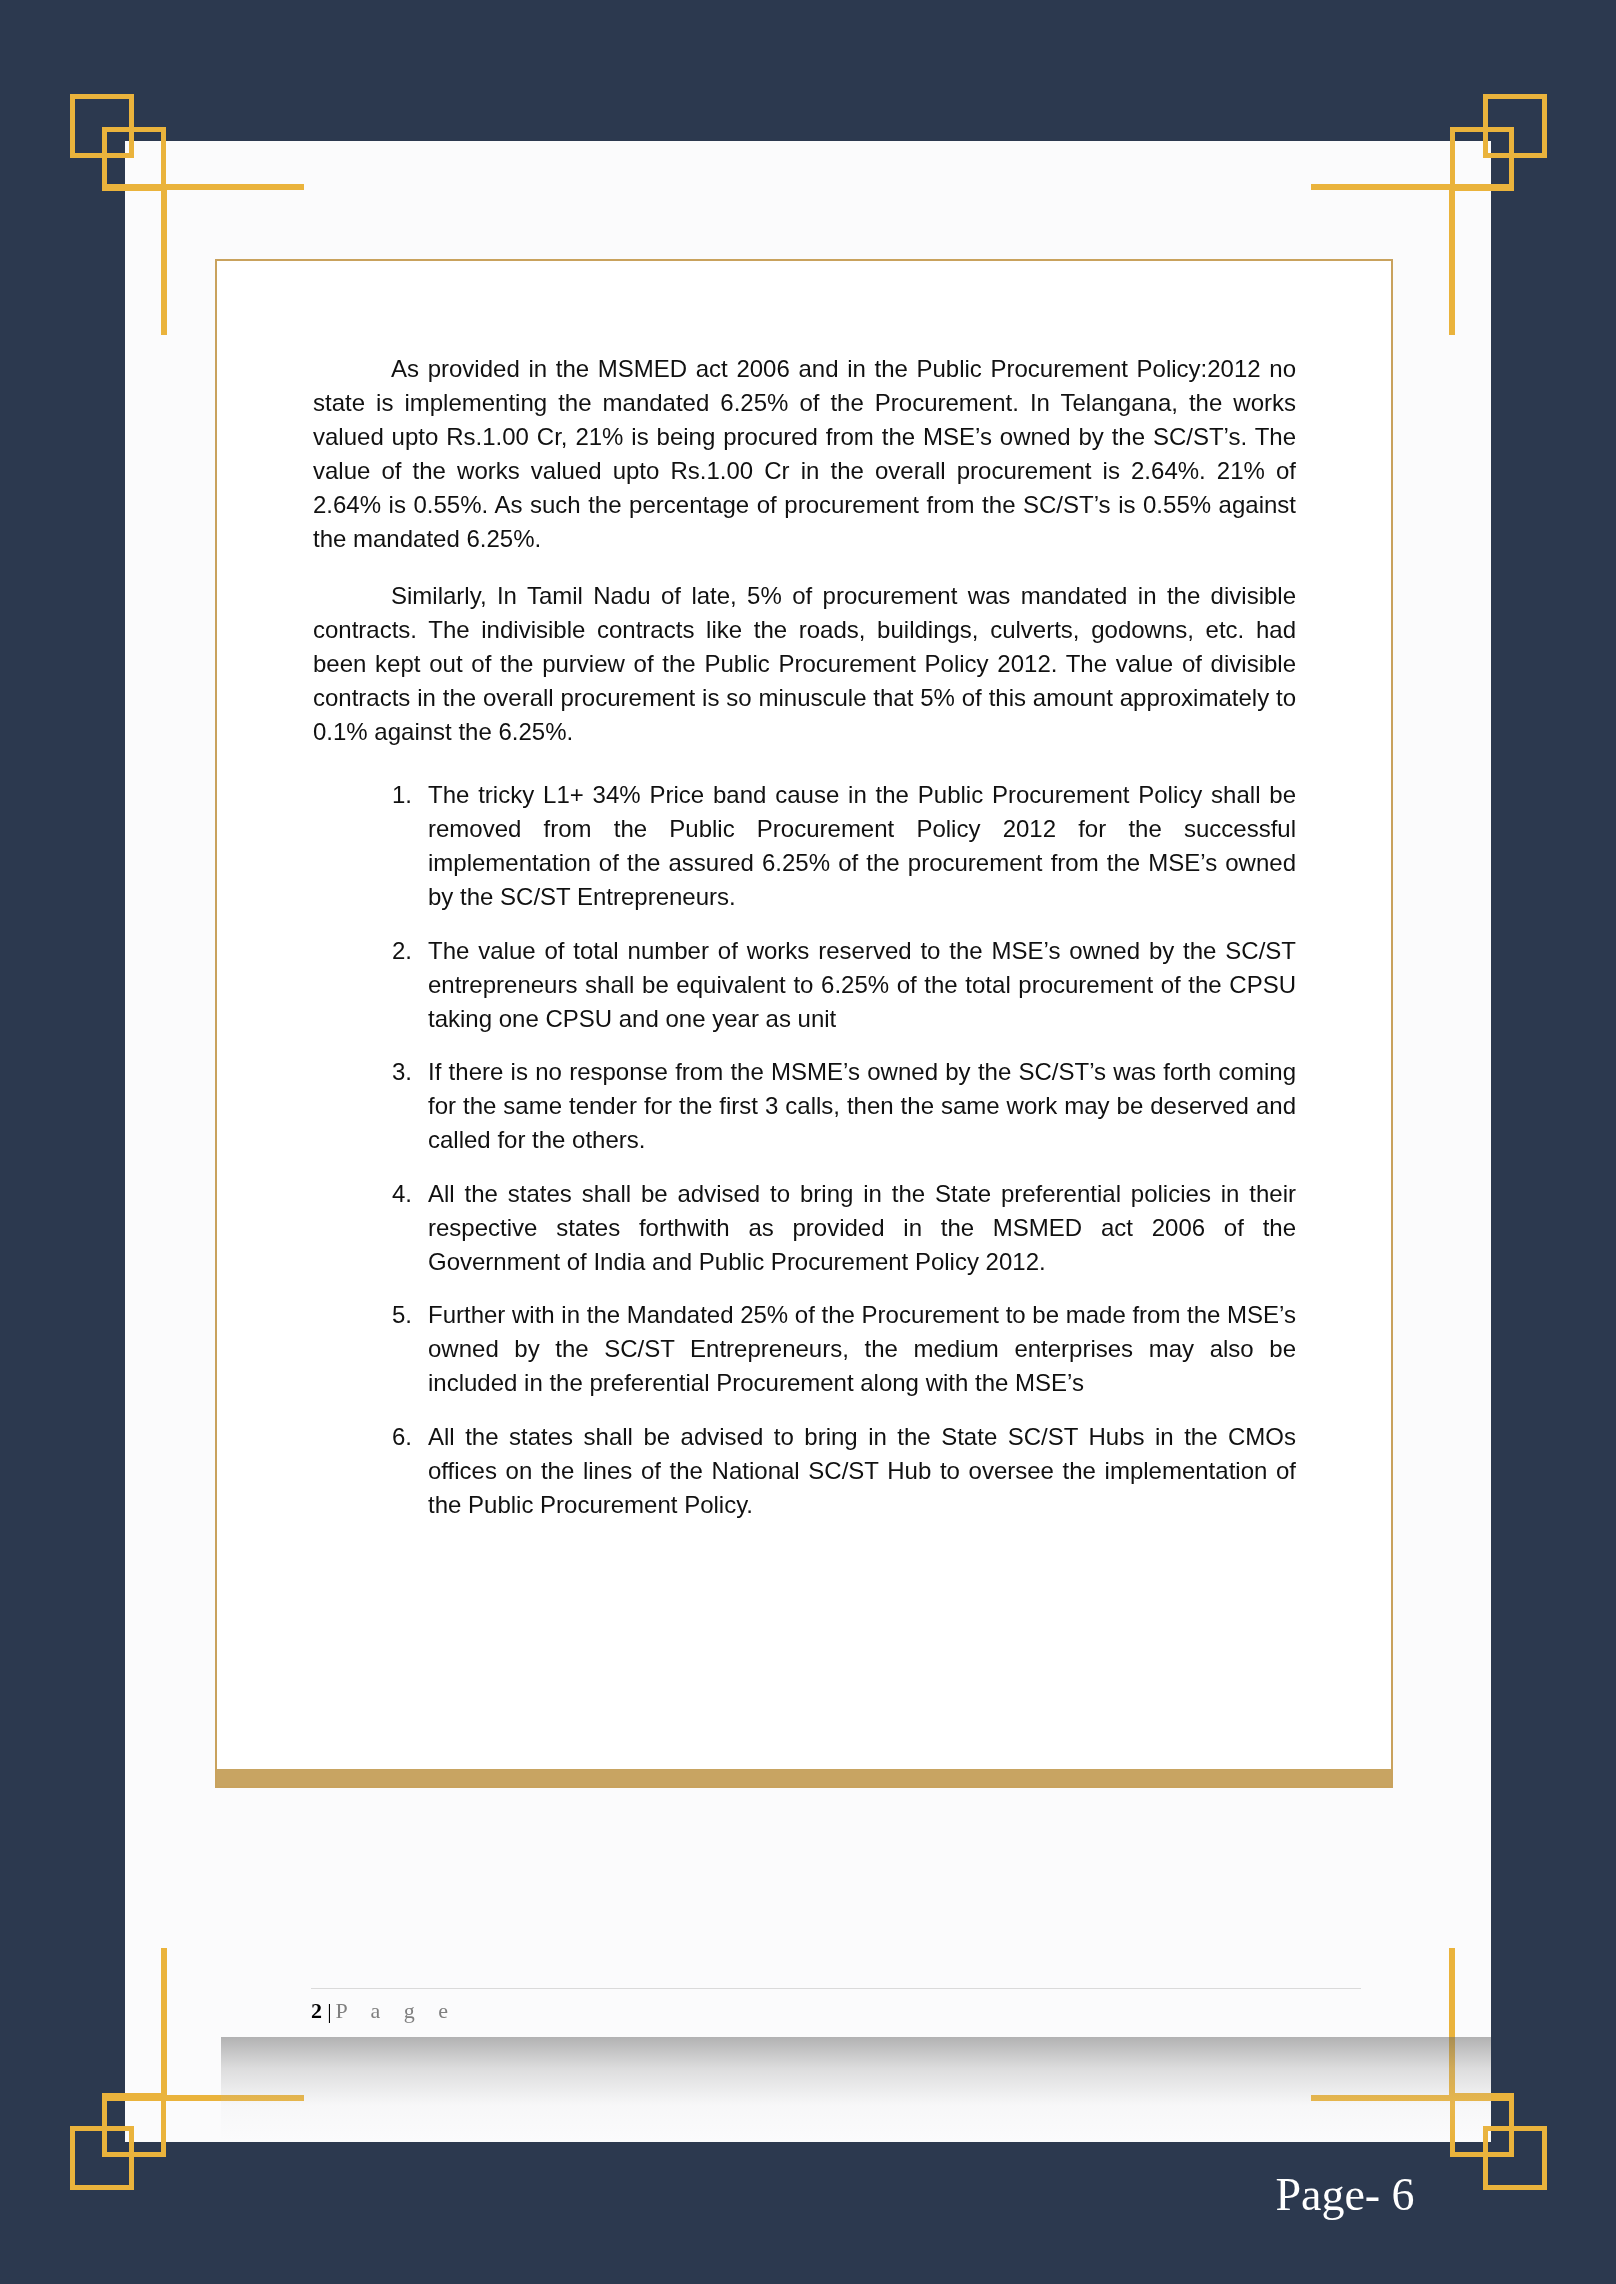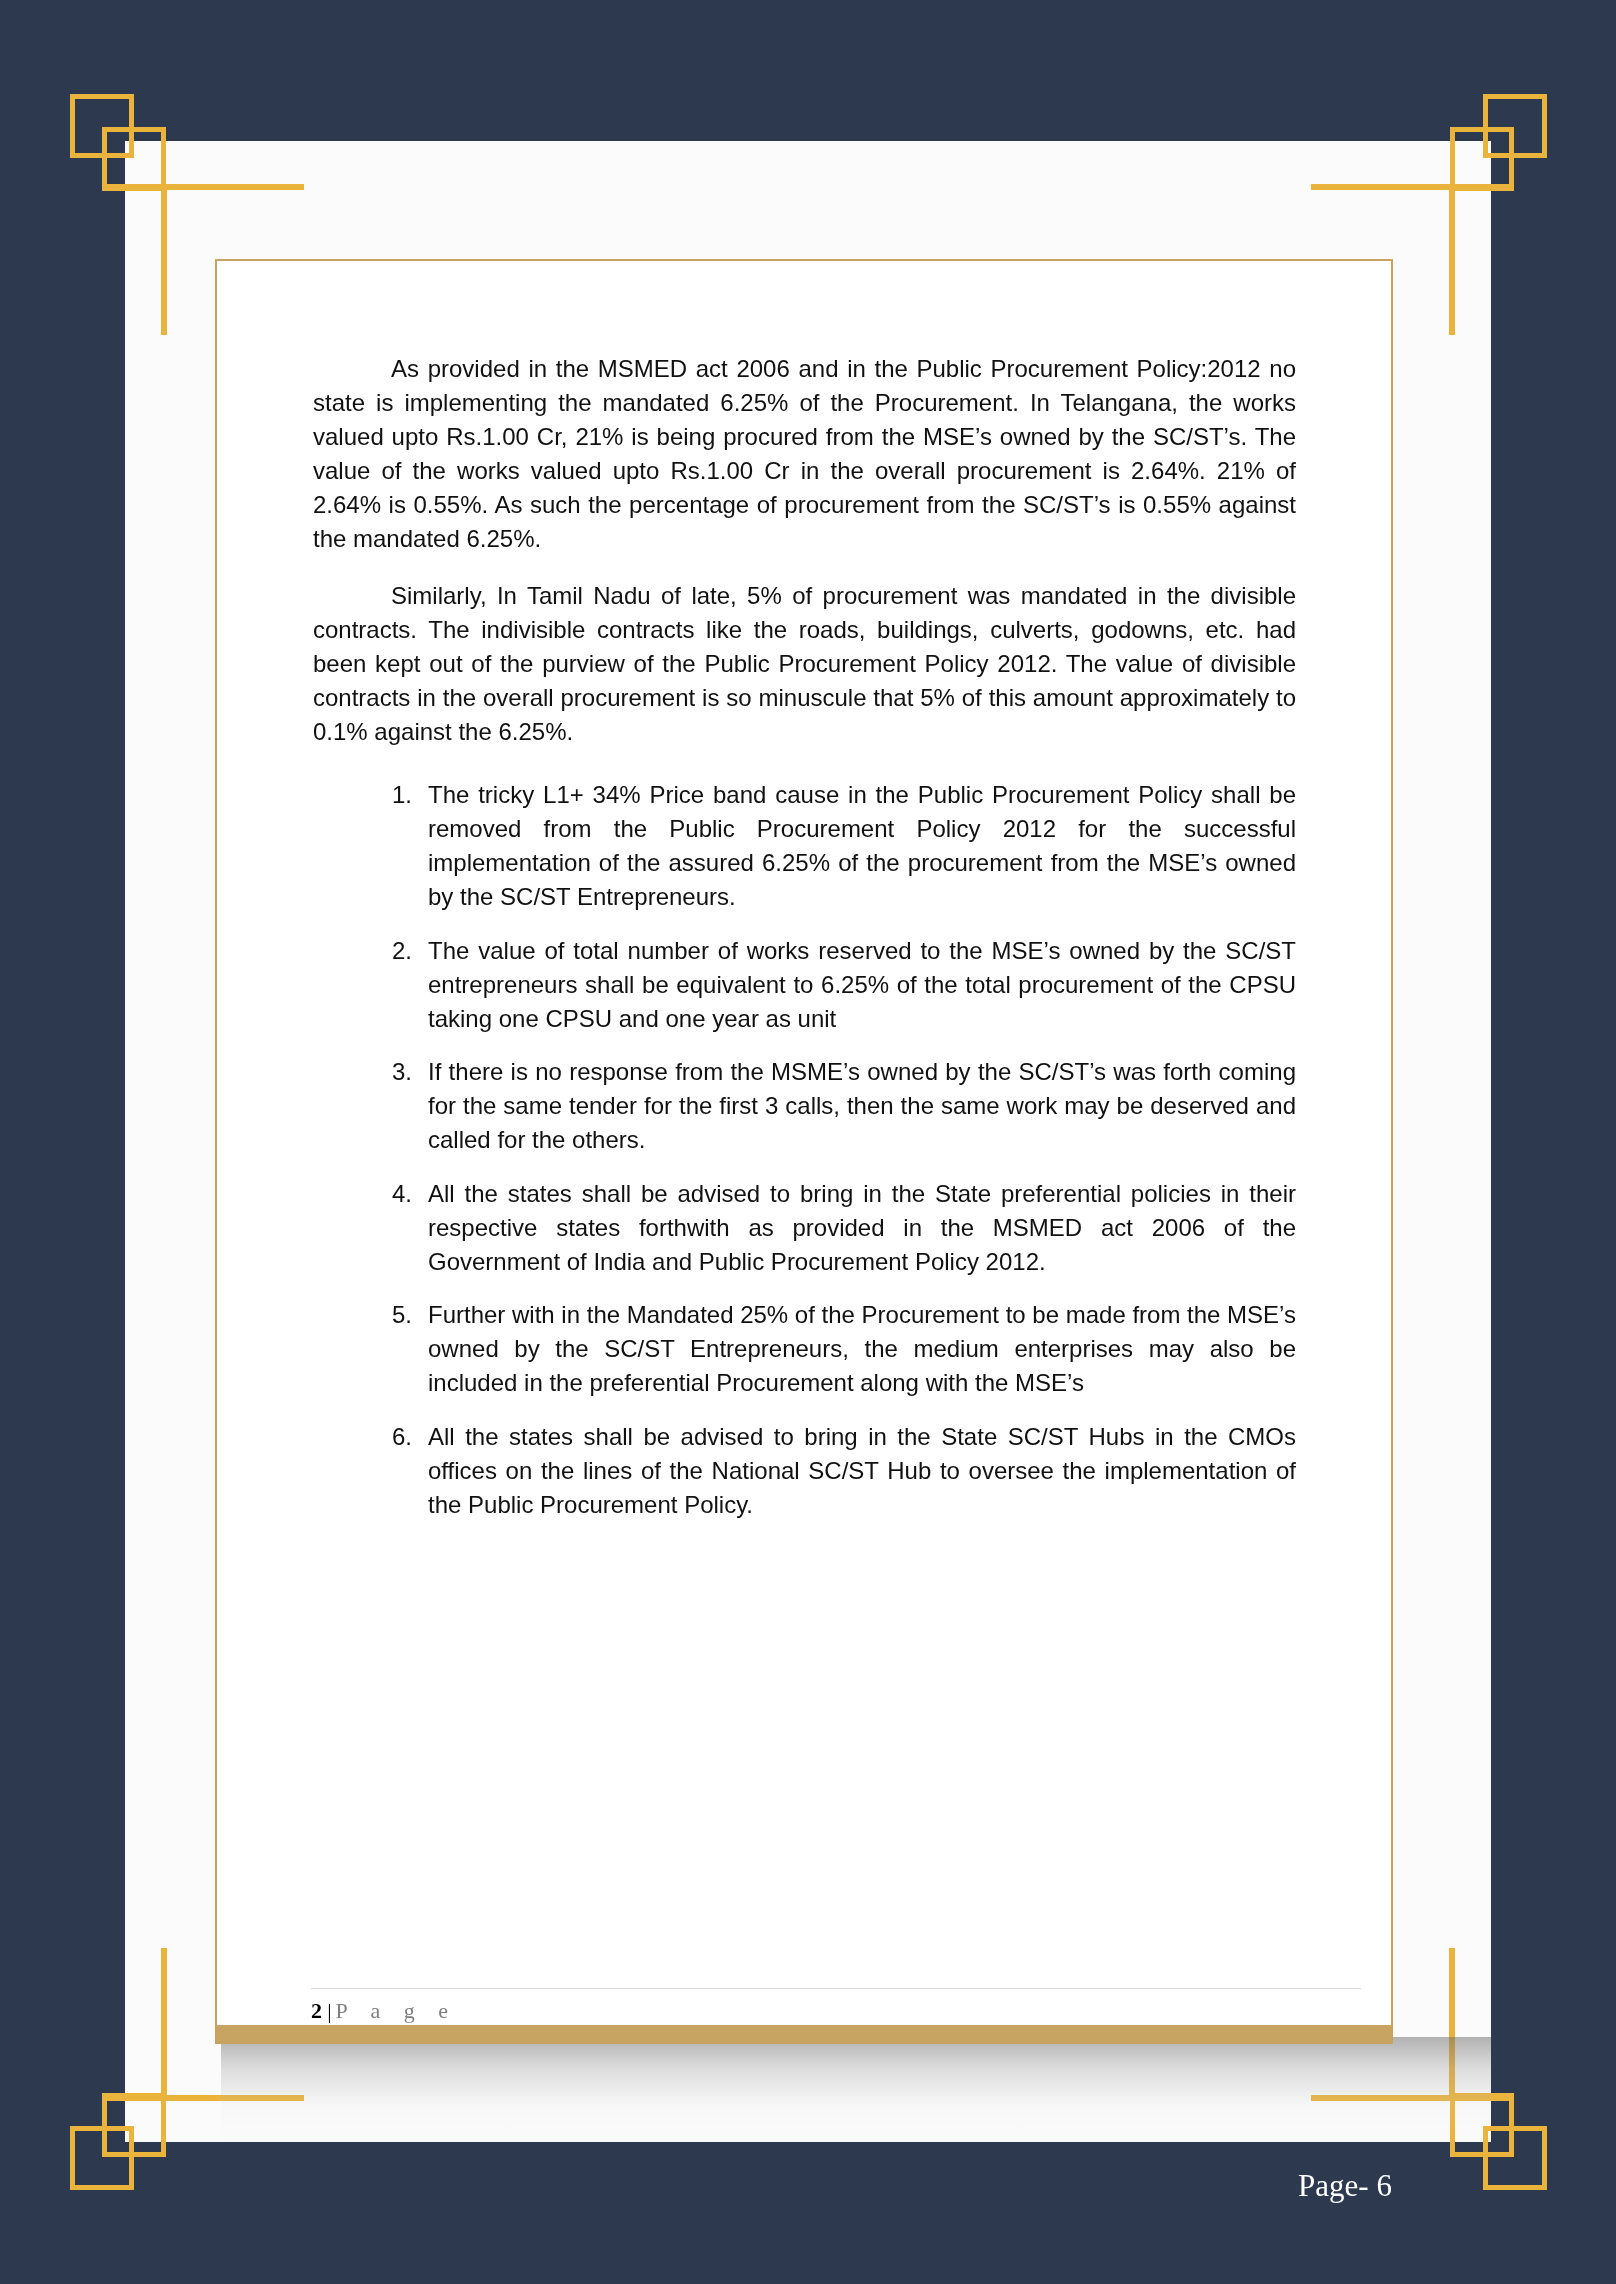--- a/index.html
+++ b/index.html
@@ -14,21 +14,21 @@
   
   .mat{
     position:absolute;left:125px;top:141px;width:1366px;height:2001px;
     background:#FBFBFC;
   }
   
   .sq{position:absolute;border:5.9px solid #EAB33C;background:transparent;}
   .gline{position:absolute;background:#EAB33C;}
   
   .sheet{
-    position:absolute;left:215px;top:259px;width:1178px;height:1785px;
+    position:absolute;left:215px;top:259px;width:1178px;height:1529px;
     background:#FFFFFF;border:2.6px solid #C9A25D;
   }
   .sheet-bar{
     position:absolute;left:0;bottom:0;width:100%;height:17px;background:#C8A462;
   }
   .sheet-shadow{
     position:absolute;left:221px;top:2037px;width:1270px;height:105px;
     background:linear-gradient(to bottom, rgba(105,105,105,0.50) 0%, rgba(150,150,150,0.30) 30%, rgba(215,215,215,0.10) 65%, rgba(255,255,255,0) 100%);
   }
   
@@ -54,21 +54,21 @@
     position:absolute;left:311px;top:1996px;height:30px;
     font-family:"Liberation Serif", serif;font-size:22px;color:#7F7F7F;
     display:flex;align-items:center;
   }
   .footer .num{font-weight:bold;color:#000;letter-spacing:3.9px;}
   .footer .bar{color:#000;font-weight:normal;margin:0 3.9px 0 1.3px;}
   .footer .word{letter-spacing:9px;}
   
   .page-badge{
     position:absolute;left:1231px;top:2168px;width:228px;
-    text-align:center;color:#FFFFFF;font-size:31px;
+    text-align:center;color:#FFFFFF;font-size:46px;
     font-family:cursive;
   }
 </style>
 </head>
 <body>
 
 <div id="canvas">
 
   <div class="mat"></div>
 

